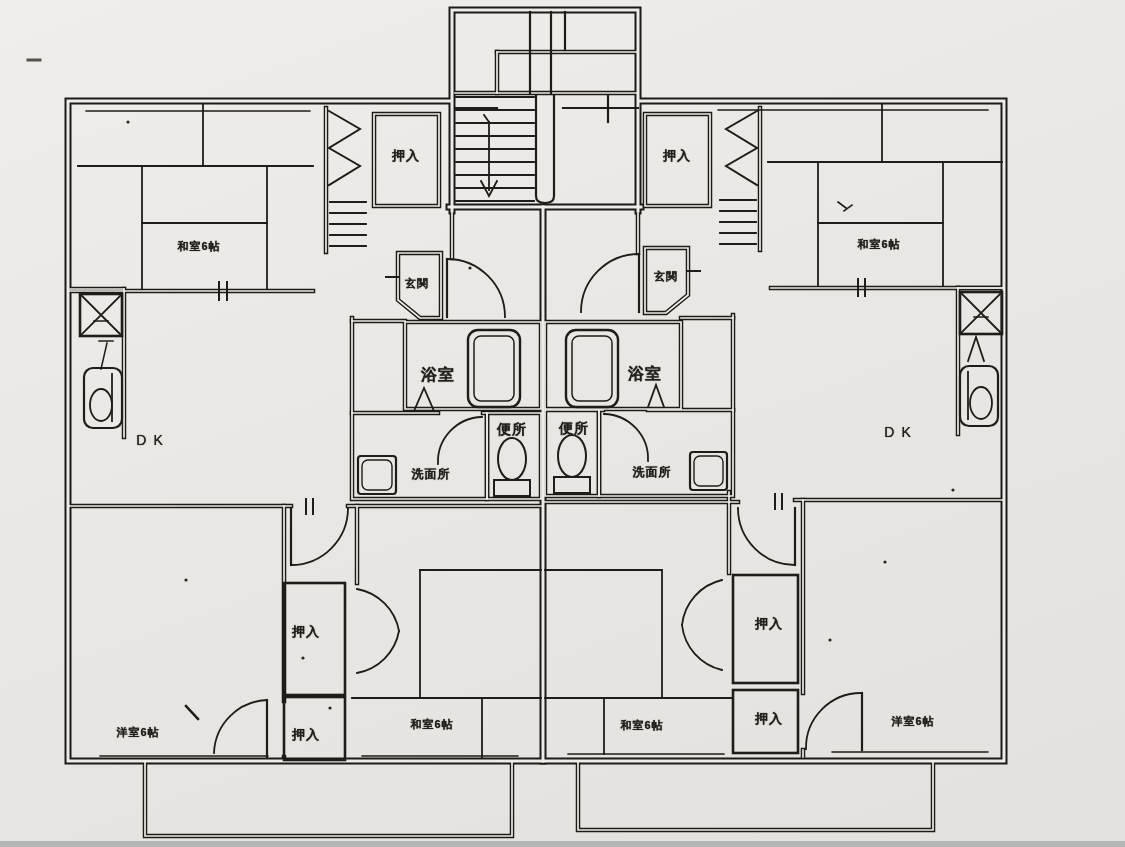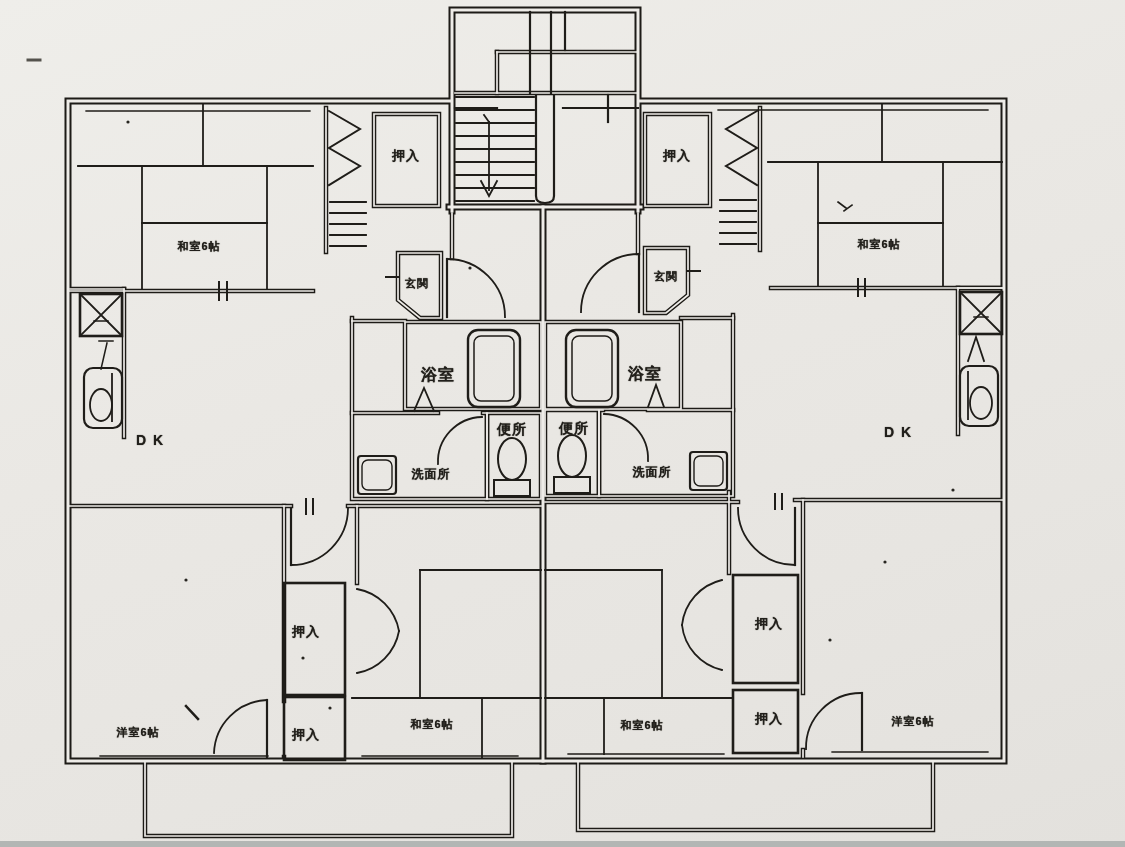--- a/index.html
+++ b/index.html
@@ -5,21 +5,21 @@
   html,body{margin:0;padding:0;background:#dfdedb;font-family:"Liberation Sans",sans-serif;}
   #photo{position:relative;width:1125px;height:847px;overflow:hidden;
     background:linear-gradient(160deg,#efeeea 0%,#eae8e4 40%,#e7e5e1 70%,#e3e1dd 100%);}
   #photo:after{content:"";position:absolute;left:0;right:0;bottom:0;height:6px;background:#b2b6b4;}
   #plan{position:absolute;left:0;top:0;width:1125px;height:847px;filter:blur(0.25px) contrast(1.04);}
   #plan svg{position:absolute;left:0;top:0;}
   .lbl{position:absolute;transform:translate(-50%,-50%);color:#25231f;white-space:nowrap;
        letter-spacing:1px;font-weight:bold;text-shadow:0 0 1px #3a382f;}
   .fs15{font-size:11px}.fs13{font-size:13px}.fs12{font-size:16px}
   .fs11{font-size:11px}.fs10{font-size:12px}.fs9{font-size:14px}
-  .dk{font-size:14px;letter-spacing:7px;font-weight:bold;}
+  .dk{font-size:14px;letter-spacing:7px;font-weight:normal;}
 </style>
 </head>
 <body>
 
 <div id="photo">
  <div id="plan">
   <svg width="1125" height="847" viewBox="0 0 1125 847">
 
     <g stroke="#211f1b" fill="none" stroke-linecap="square">
       <g stroke-width="7">

